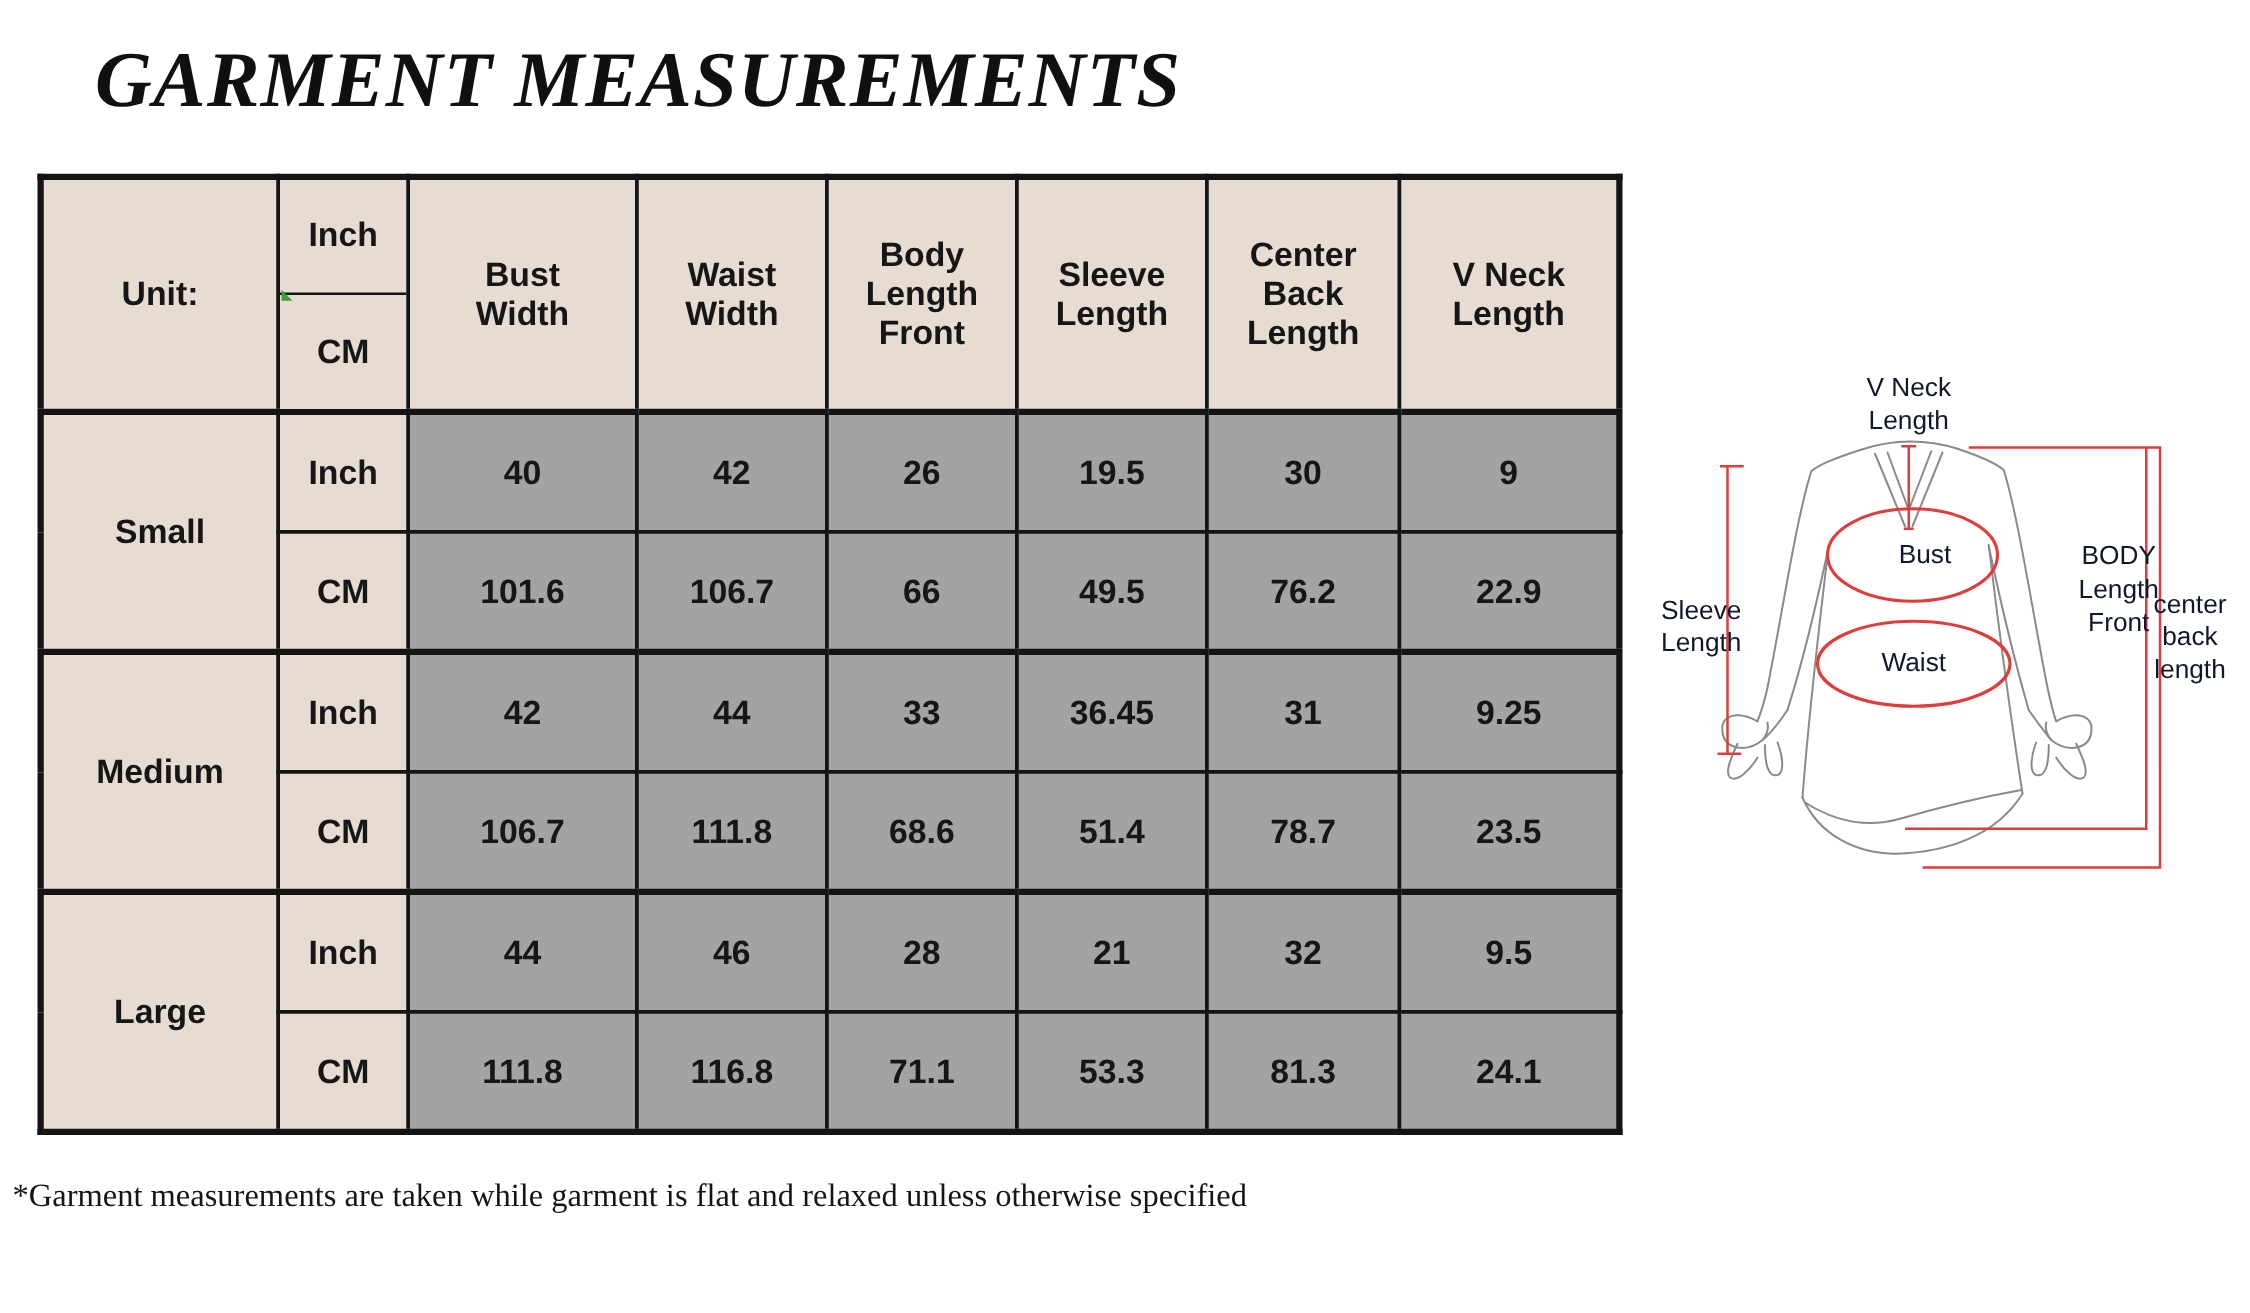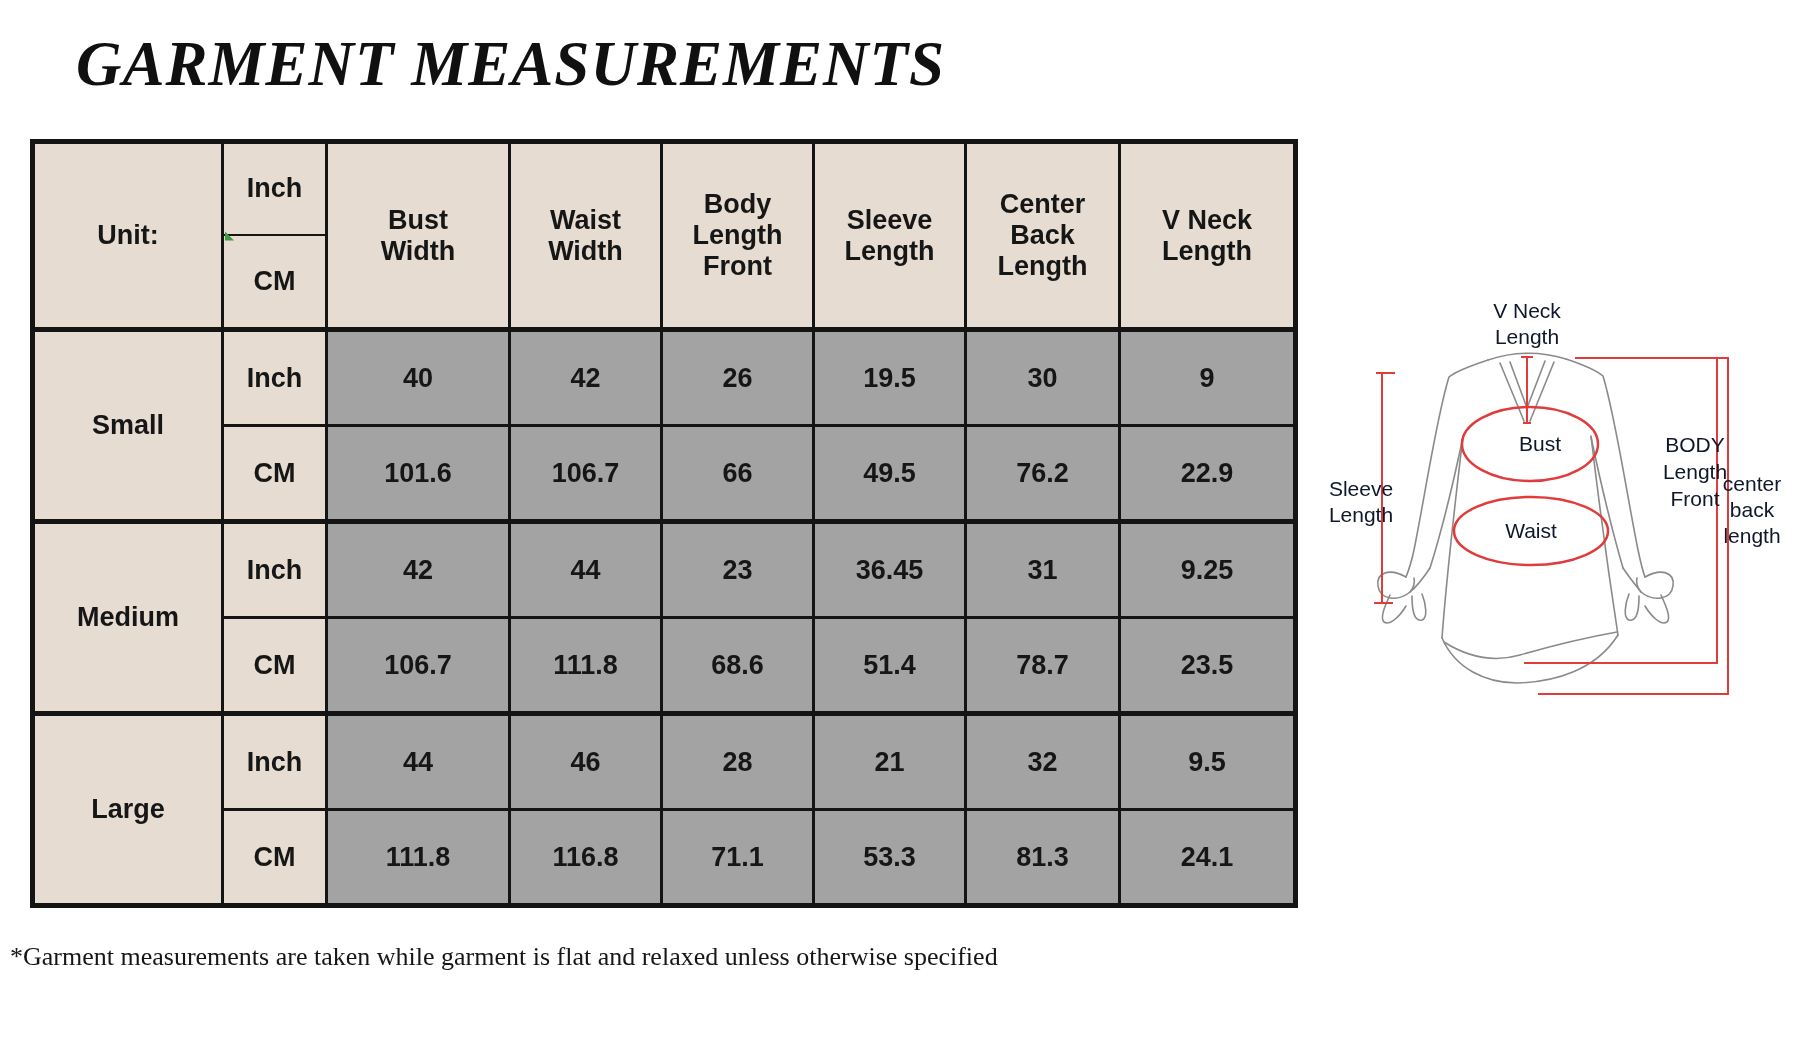--- a/index.html
+++ b/index.html
@@ -128,21 +128,21 @@
         <td>66</td>
         <td>49.5</td>
         <td>76.2</td>
         <td>22.9</td>
       </tr>
       <tr class="group-start">
         <td class="size-cell" rowspan="2">Medium</td>
         <td class="unit-cell">Inch</td>
         <td>42</td>
         <td>44</td>
-        <td>23</td>
+        <td>33</td>
         <td>36.45</td>
         <td>31</td>
         <td>9.25</td>
       </tr>
       <tr class="sub-row">
         <td class="unit-cell">CM</td>
         <td>106.7</td>
         <td>111.8</td>
         <td>68.6</td>
         <td>51.4</td>

